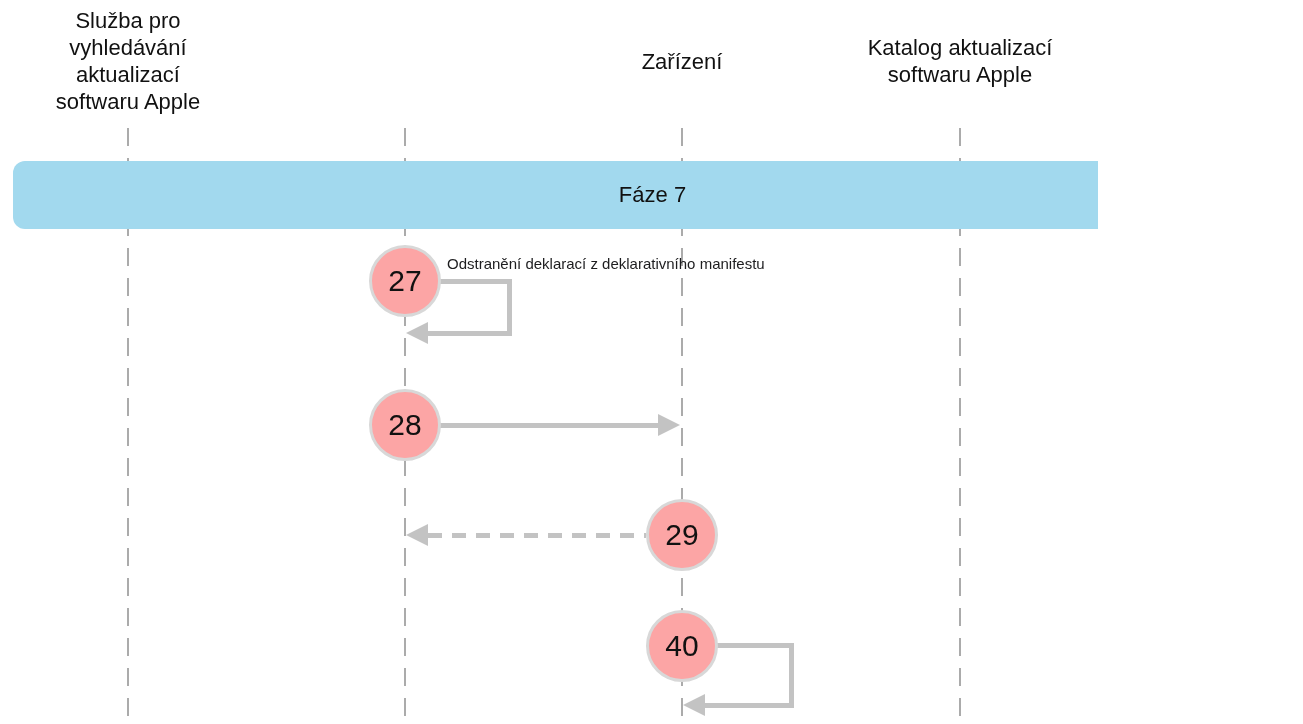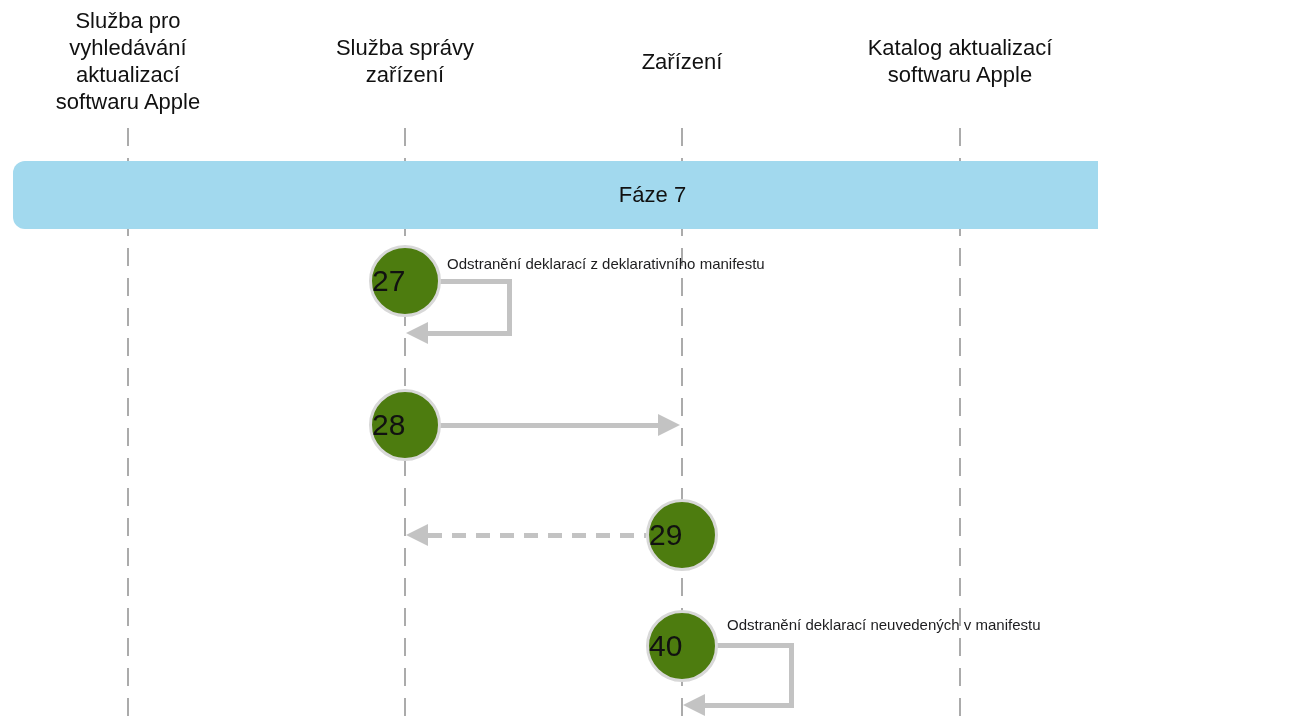--- a/index.html
+++ b/index.html
@@ -52,25 +52,25 @@
     color: #111111;
     z-index: 2;
   }
 
   
   .step-circle {
     position: absolute;
     width: 72px;
     height: 72px;
     border-radius: 50%;
-    background: #4d7c0f;
+    background: #fca5a5;
     border: 3px solid #d8d8d8;
     display: flex;
     align-items: center;
-    justify-content: flex-start;
+    justify-content: center;
     font-size: 30px;
     color: #111111;
     z-index: 3;
   }
 
   
   .hline, .vline { position: absolute; background: #c3c3c3; z-index: 2; }
   .hline { height: 5px; }
   .vline { width: 5px; }
 
@@ -110,22 +110,20 @@
 </style>
 </head>
 <body>
 
 <div class="stage">
 
   <div class="actor" style="left:-22px; top:7px;">Služba pro
 vyhledávání
 aktualizací
 softwaru Apple</div>
-  <div class="actor" style="left:255px; top:34px;">Služba správy
-zařízení</div>
   <div class="actor" style="left:532px; top:48px;">Zařízení</div>
   <div class="actor" style="left:810px; top:34px;">Katalog aktualizací
 softwaru Apple</div>
   <div class="actor" style="left:1088px; top:48px;">Uživatel</div>
 
   <div class="lifeline" style="left:127px;"></div>
   <div class="lifeline" style="left:404px;"></div>
   <div class="lifeline" style="left:681px;"></div>
   <div class="lifeline" style="left:959px;"></div>
   <div class="lifeline" style="left:1237px;"></div>
@@ -155,15 +153,14 @@
   <div class="dashed-hline" style="left:428px; top:533px; width:218px;"></div>
   <div class="ah-left" style="left:406px; top:524px;"></div>
 
   <div class="step-circle" style="left:646px; top:610px;">
     <span>40</span>
   </div>
   <div class="hline" style="left:715px; top:643px; width:79px;"></div>
   <div class="vline" style="left:789px; top:643px; height:65px;"></div>
   <div class="hline" style="left:703px; top:703px; width:91px;"></div>
   <div class="ah-left" style="left:683px; top:694px;"></div>
-  <div class="msg" style="left:727px; top:612px;">Odstranění deklarací neuvedených v manifestu</div>
 
 </div>
 
 </body></html>

